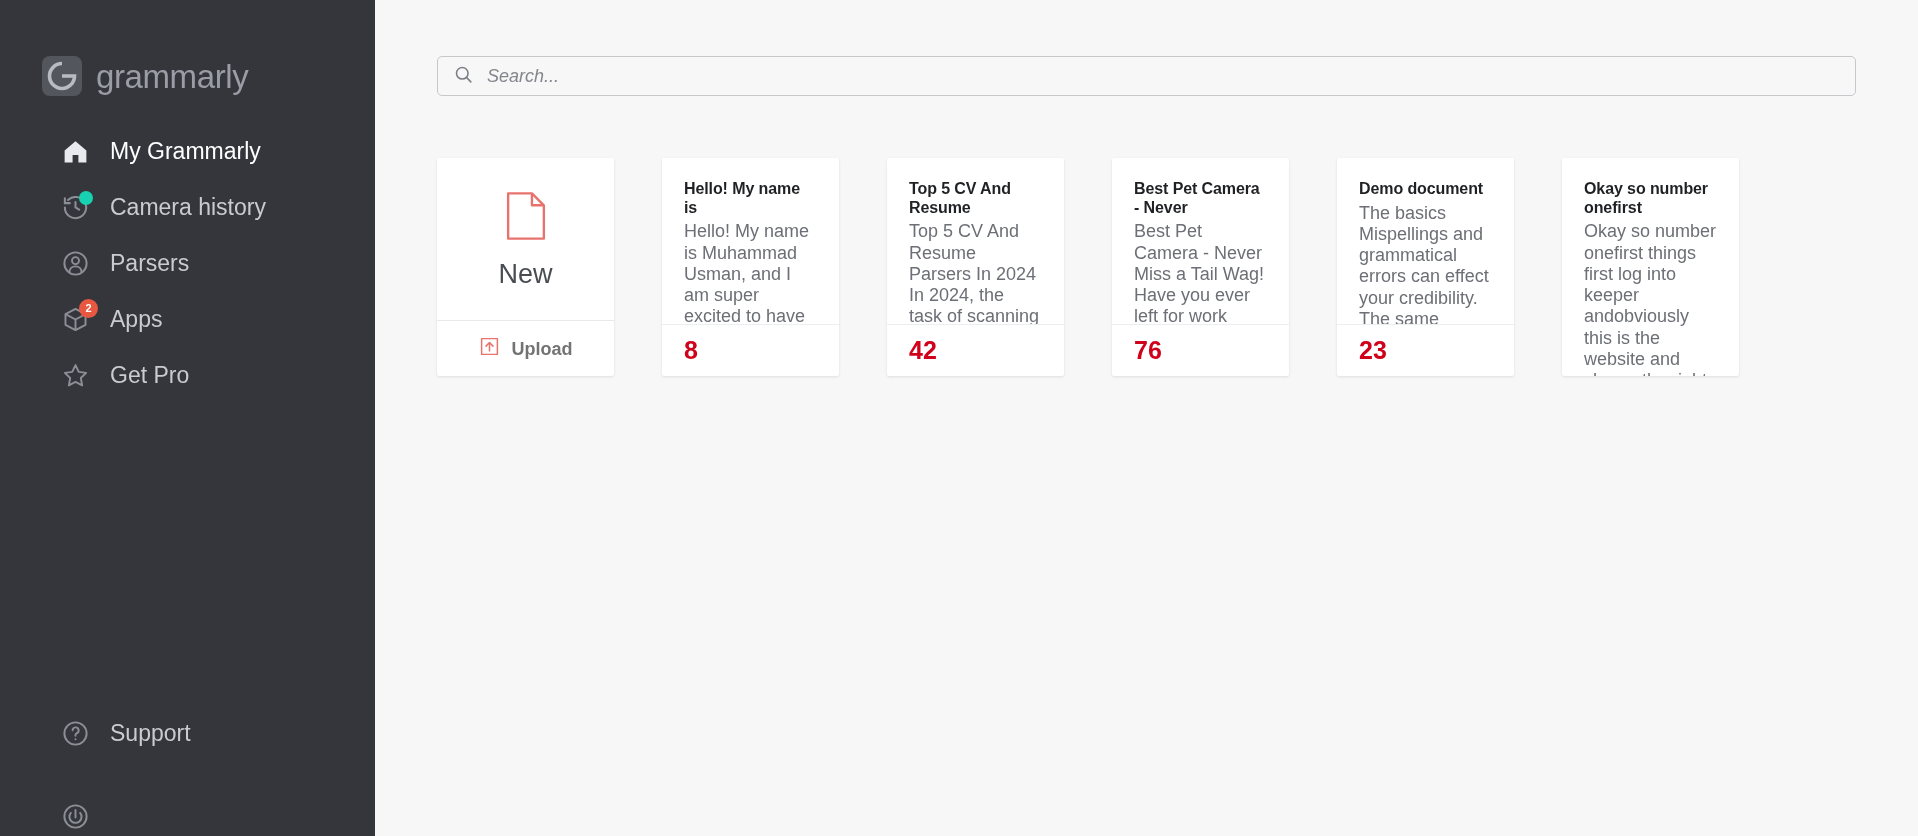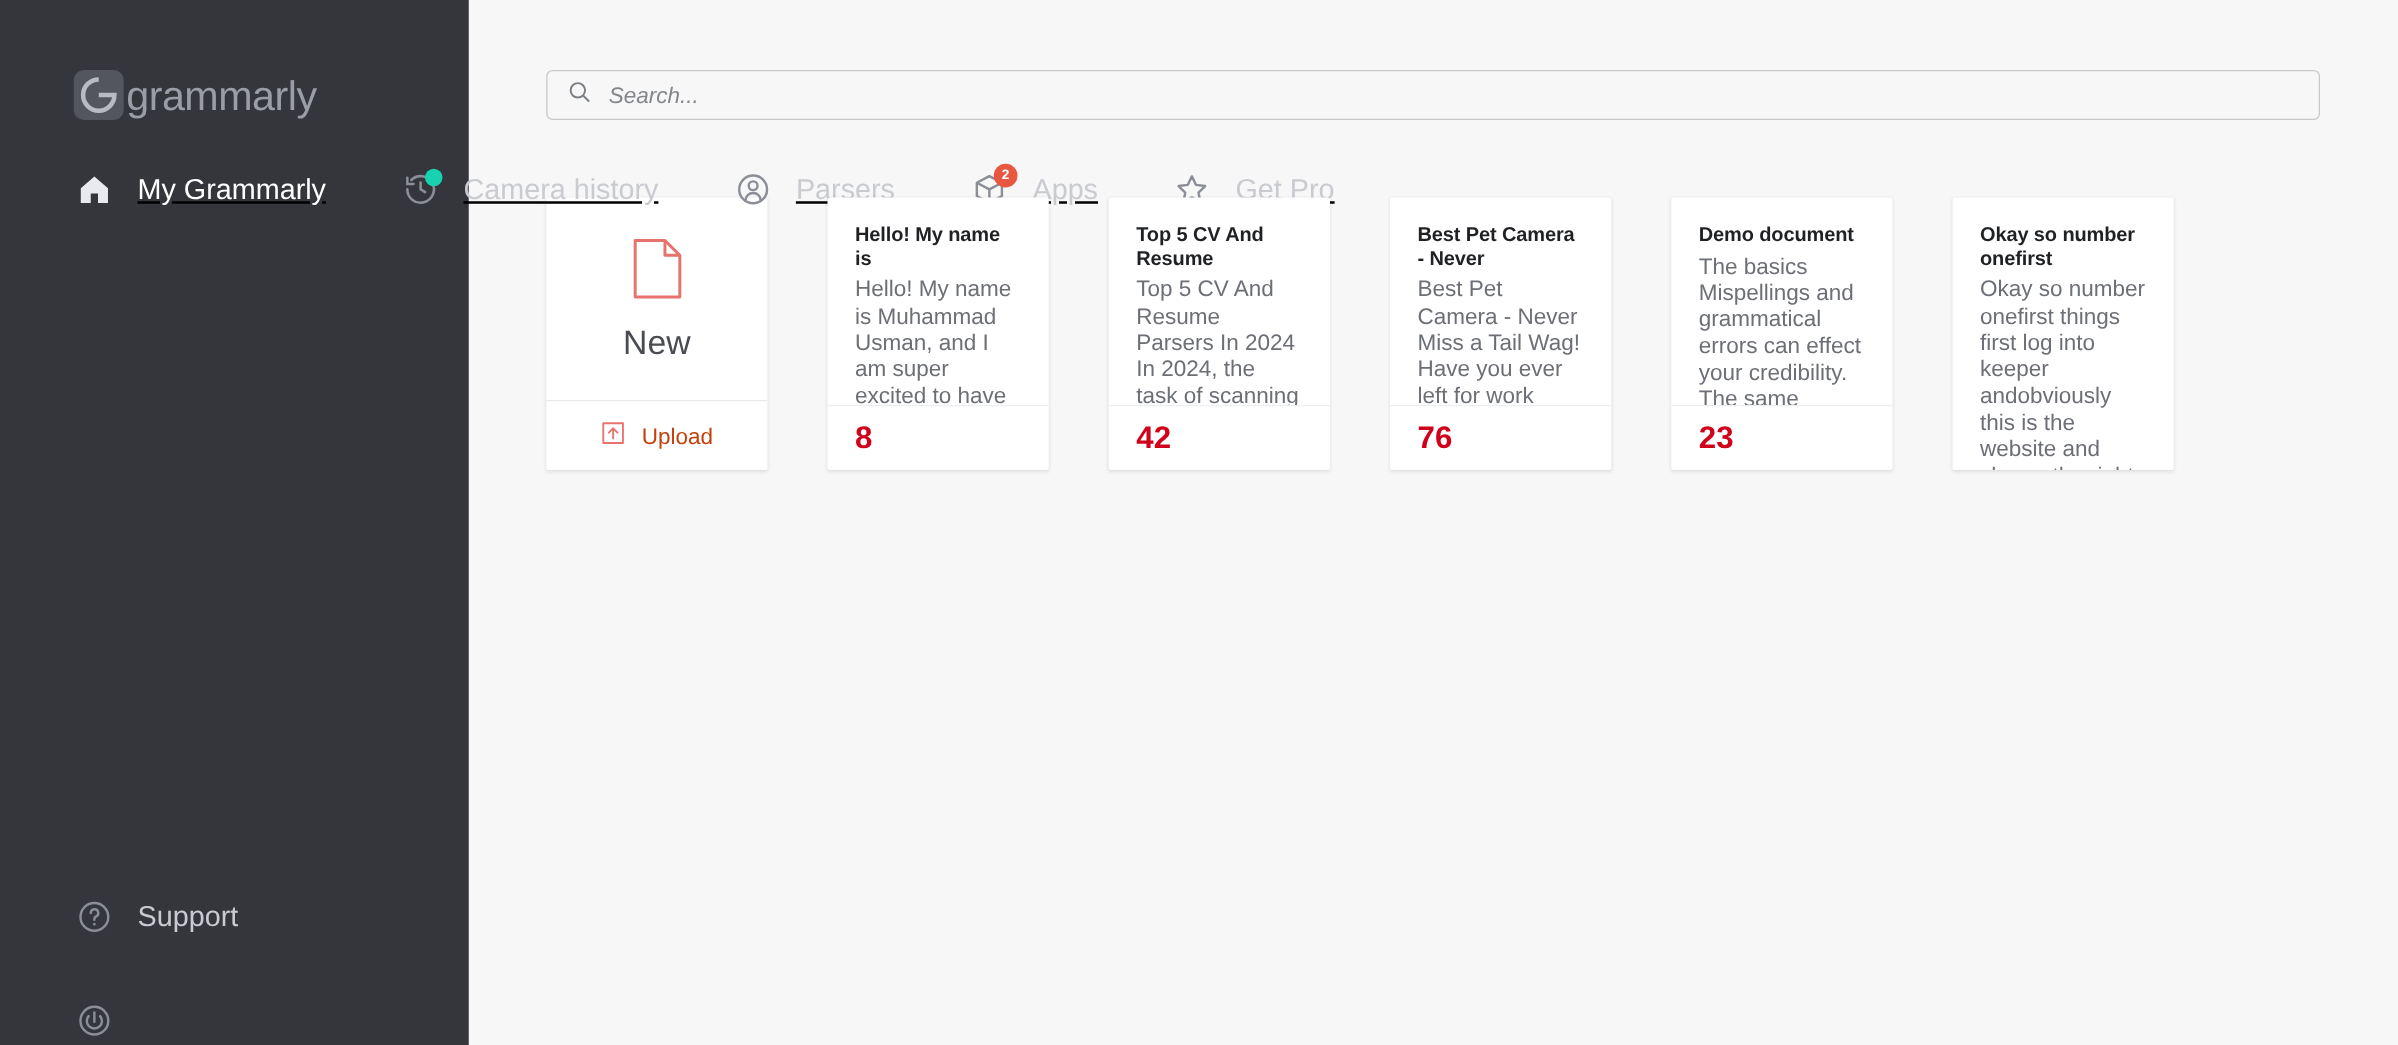--- a/index.html
+++ b/index.html
@@ -19,34 +19,34 @@
     min-width: 375px;
     height: 836px;
     background: #34363c;
     position: relative;
     display: flex;
     flex-direction: column;
   }
   .logo-row {
     display: flex;
     align-items: center;
-    gap: 0;
-    padding: 48px 0 0 57px;
+    gap: 12px;
+    padding: 48px 0 0 40px;
     height: 104px;
   }
   .logo-mark { width: 44px; height: 44px; flex: 0 0 44px; }
   .logo-word {
     font-size: 33px;
     color: #9a9ca6;
     letter-spacing: -0.4px;
     line-height: 1;
     font-weight: 400;
   }
 
-  .nav { margin-top: 19px; display: flex; flex-direction: row; text-decoration: underline; }
+  .nav { margin-top: 19px; display: flex; flex-direction: column; }
   .nav-item {
     display: flex;
     align-items: center;
     gap: 19px;
     height: 56px;
     padding-left: 60px;
     cursor: pointer;
     position: relative;
   }
   .nav-icon {
@@ -167,22 +167,22 @@
     height: 56px;
     border-top: 1px solid #e8e9eb;
     display: flex;
     align-items: center;
     justify-content: center;
     gap: 12px;
     cursor: pointer;
   }
   .upload-label {
     font-size: 18px;
-    font-weight: 400;
-    color: #c2410c;
+    font-weight: 700;
+    color: #737373;
     line-height: 1;
   }
 
   
   .card-doc {
     width: 177px;
     flex: 0 0 177px;
     height: 218px;
     position: relative;
     cursor: pointer;

